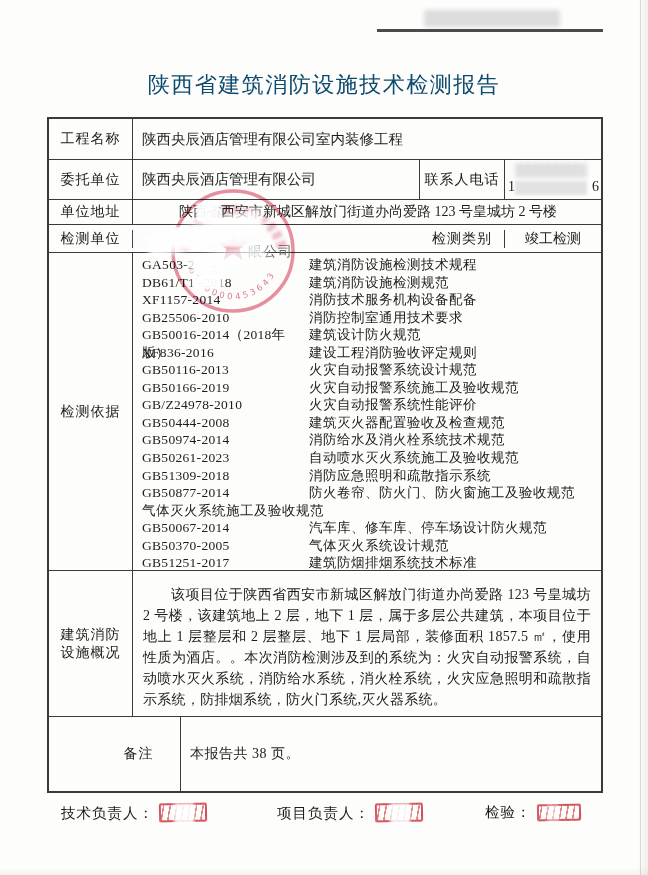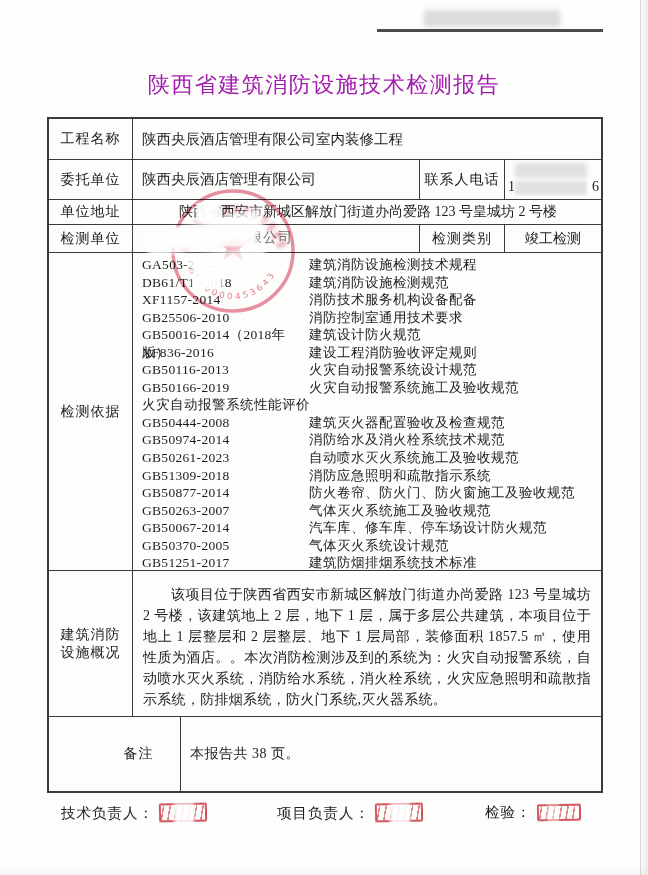--- a/index.html
+++ b/index.html
@@ -14,39 +14,39 @@
     background:linear-gradient(to right,rgba(0,0,0,0),rgba(0,0,0,0.06)); }
   .edge-line { position:absolute; left:640px; top:0; width:1px; height:875px; background:#d8d8d4; }
   .edge-bottom { position:absolute; left:0; bottom:0; width:648px; height:8px;
     background:linear-gradient(to bottom,rgba(0,0,0,0),rgba(0,0,0,0.04)); }
 
   .hdr-redact { position:absolute; left:424px; top:10px; width:136px; height:17px;
     background:#dcdcdc; filter:blur(2px); border-radius:2px; }
   .hdr-line { position:absolute; left:377px; top:29px; width:226px; height:2.5px; background:#4b4b4b; }
 
   .title { position:absolute; left:0; top:70px; width:648px; text-align:center;
-    font-size:22px; letter-spacing:1.5px; color:#a21caf; }
+    font-size:22px; letter-spacing:1.5px; color:#0c4a6e; }
 
   
   .tbl { position:absolute; left:47px; top:117px; width:556px;
     border:2px solid #3a3a3a; box-sizing:border-box; background:transparent; }
   .tr { display:flex; box-sizing:border-box; border-bottom:1.5px solid #3a3a3a; }
   .tr:last-child { border-bottom:none;padding-left:48px; }
   .th { width:84px; min-width:84px; box-sizing:border-box; border-right:1.5px solid #3a3a3a;
     display:flex; flex-direction:column; align-items:center; justify-content:center;
     font-size:14px; letter-spacing:1px; text-align:center; }
   .td { box-sizing:border-box; display:flex; align-items:center; font-size:14.5px; }
   .td.pad { padding-left:9px; }
   .td.main { width:287px; min-width:287px; border-right:1.5px solid #3a3a3a; }
   .th.mid { width:85px; min-width:85px; border-left:none; }
   .td.last { flex:1; justify-content:center; padding-left:0; position:relative; }
   .td.grow { flex:1; }
 
   .r1 { height:41px; } .r2 { height:40px; } .r3 { height:25px;gap:37px; }
-  .r4 { height:28px; } .r5 { height:318px; } .r6 { height:146px; } .r7 { height:74px; }
+  .r4 { height:28px;align-items:center; } .r5 { height:318px; } .r6 { height:146px; } .r7 { height:74px; }
   .r3 .td, .r4 .td { font-size:14px; }
 
   
   .phone-cell { position:relative; width:100%; height:100%; }
   .ph-name-marks { position:absolute; left:14px; top:5px; width:58px; height:4px;
     background:repeating-linear-gradient(90deg,#9a9a9a 0 3px,transparent 3px 7px); opacity:.6; }
   .ph-name-blur { position:absolute; left:10px; top:3px; width:72px; height:15px;
     background:#e0e0e0; filter:blur(2px); }
   .ph-digit-l { position:absolute; left:3px; top:19px; font-size:14px; }
   .ph-blur { position:absolute; left:10px; top:21px; width:72px; height:14px;
@@ -179,20 +179,21 @@
           </div>
             <div class="std-line">
             <span class="std-code">GB50116-2013</span>
             <span class="std-name">火灾自动报警系统设计规范</span>
           </div>
             <div class="std-line">
             <span class="std-code">GB50166-2019</span>
             <span class="std-name">火灾自动报警系统施工及验收规范</span>
           </div>
             <div class="std-line">
+            <span class="std-code">GB/Z24978-2010</span>
             <span class="std-name">火灾自动报警系统性能评价</span>
           </div>
             <div class="std-line">
             <span class="std-code">GB50444-2008</span>
             <span class="std-name">建筑灭火器配置验收及检查规范</span>
           </div>
             <div class="std-line">
             <span class="std-code">GB50974-2014</span>
             <span class="std-name">消防给水及消火栓系统技术规范</span>
           </div>
@@ -202,21 +203,20 @@
           </div>
             <div class="std-line">
             <span class="std-code">GB51309-2018</span>
             <span class="std-name">消防应急照明和疏散指示系统</span>
           </div>
             <div class="std-line">
             <span class="std-code">GB50877-2014</span>
             <span class="std-name">防火卷帘、防火门、防火窗施工及验收规范</span>
           </div>
             <div class="std-line">
-            <span class="std-code">GB50263-2007</span>
             <span class="std-name">气体灭火系统施工及验收规范</span>
           </div>
             <div class="std-line">
             <span class="std-code">GB50067-2014</span>
             <span class="std-name">汽车库、修车库、停车场设计防火规范</span>
           </div>
             <div class="std-line">
             <span class="std-code">GB50370-2005</span>
             <span class="std-name">气体灭火系统设计规范</span>
           </div>

